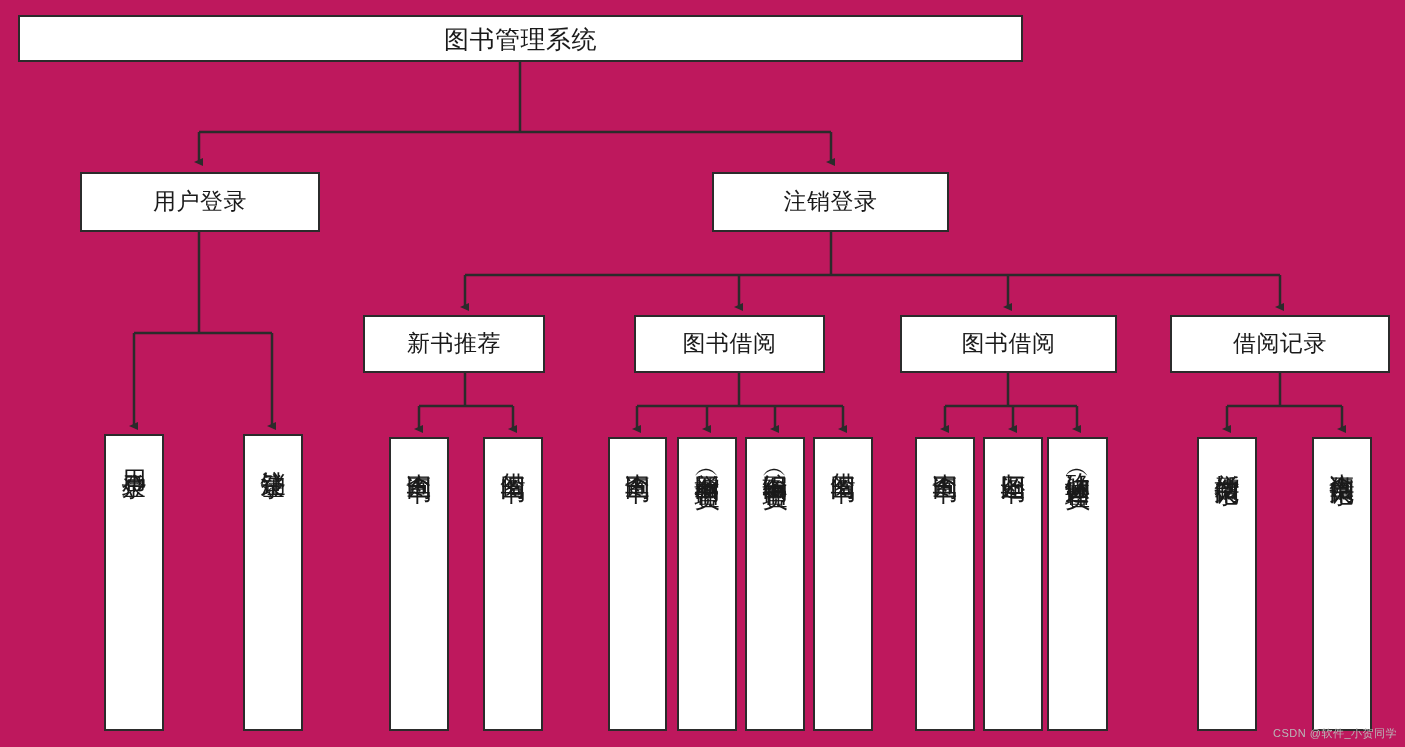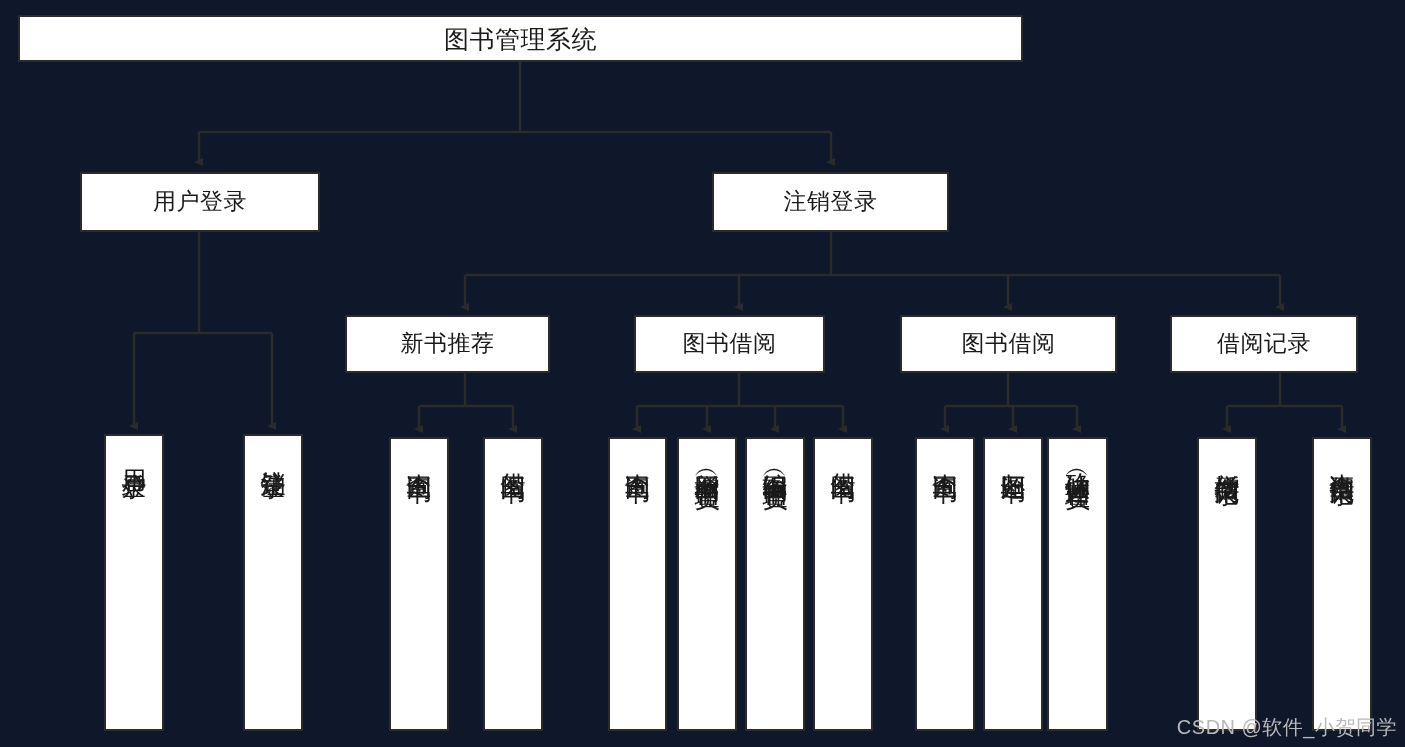--- a/index.html
+++ b/index.html
@@ -7,21 +7,21 @@
     padding: 0;
     background: #ffffff;
   }
   body {
     font-family: "Liberation Sans", "DejaVu Sans", sans-serif;
   }
   #diagram-root {
     position: relative;
     width: 1405px;
     height: 747px;
-    background: #0f172a;
+    background: #be185d;
     overflow: hidden;
   }
   #edge-layer {
     position: absolute;
     left: 0;
     top: 0;
     width: 1405px;
     height: 747px;
     pointer-events: none;
   }
@@ -58,21 +58,21 @@
     line-height: 1.0;
     white-space: nowrap;
   }
   .node.root .label {
     font-size: 25px;
   }
   #watermark {
     position: absolute;
     right: 8px;
     bottom: 6px;
-    font-size: 20px;
+    font-size: 11px;
     color: #b9b9b9;
     letter-spacing: 0.5px;
     white-space: nowrap;
   }
 </style>
 </head>
 <body>
 
 <div id="diagram-root">
 
@@ -130,30 +130,30 @@
     <span class="label">图书管理系统</span>
   </div>
 
   <div class="node horizontal" style="left:80px; top:172px; width:240px; height:60px;">
     <span class="label">用户登录</span>
   </div>
   <div class="node horizontal" style="left:712px; top:172px; width:237px; height:60px;">
     <span class="label">注销登录</span>
   </div>
 
-  <div class="node horizontal" style="left:345px; top:315px; width:205px; height:58px;">
+  <div class="node horizontal" style="left:363px; top:315px; width:182px; height:58px;">
     <span class="label">新书推荐</span>
   </div>
   <div class="node horizontal" style="left:634px; top:315px; width:191px; height:58px;align-items:center;">
     <span class="label">图书借阅</span>
   </div>
   <div class="node horizontal" style="left:900px; top:315px; width:217px; height:58px;">
     <span class="label">图书借阅</span>
   </div>
-  <div class="node horizontal" style="left:1170px; top:315px; width:188px; height:58px;">
+  <div class="node horizontal" style="left:1170px; top:315px; width:220px; height:58px;">
     <span class="label">借阅记录</span>
   </div>
 
   <div class="node vertical" style="left:104px; top:434px; width:60px; height:297px;">
     <span class="label">用户登录</span>
   </div>
   <div class="node vertical" style="left:243px; top:434px; width:60px; height:297px;">
     <span class="label">注销登录</span>
   </div>
 

